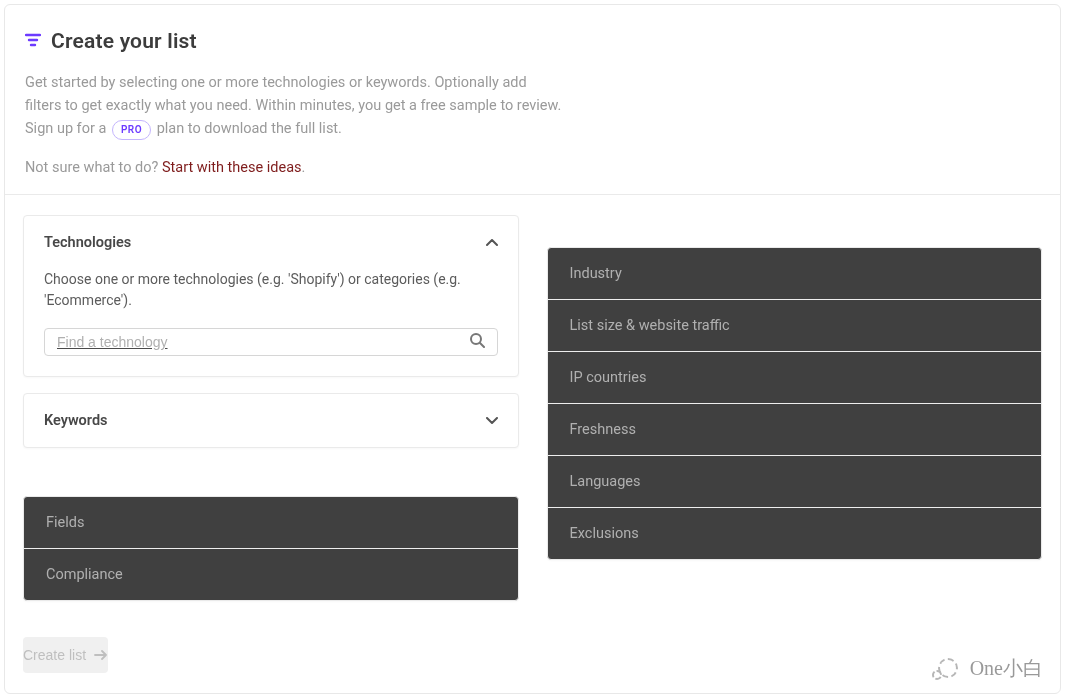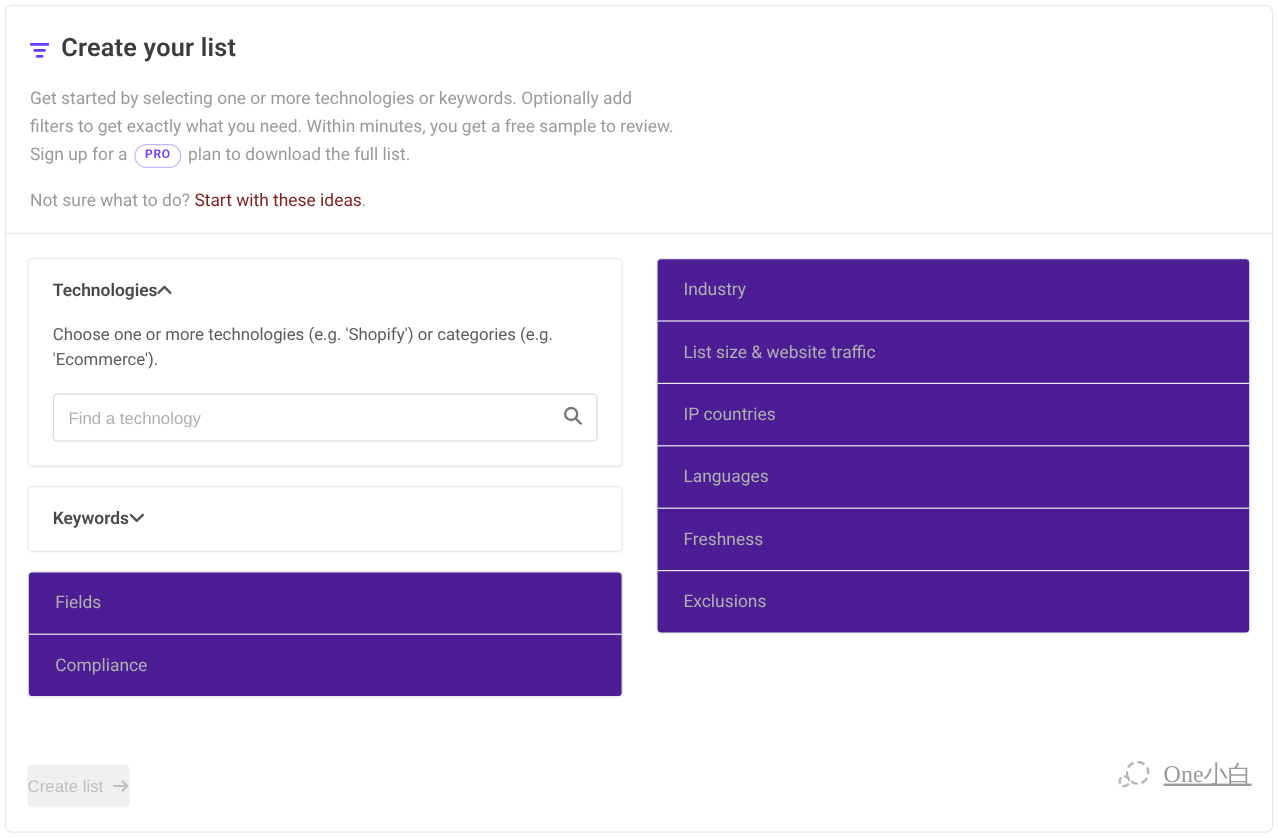--- a/index.html
+++ b/index.html
@@ -18,21 +18,21 @@
     height: 690px;
     display: flex;
     flex-direction: column;
   }
   .header {
     padding: 24px 20px 18px 20px;
     border-bottom: 1px solid #eaeaea;
   }
   .title-row {
     display: flex;
-    align-items: flex-end;
+    align-items: center;
     gap: 10px;
     margin-bottom: 18px;
   }
   .title-row .icon {
     color: #6d3bff;
   }
   .title-row h1 {
     font-size: 21px;
     font-weight: 600;
     color: #3c3c3c;
@@ -78,21 +78,21 @@
     gap: 16px;
   }
   .card {
     border: 1px solid #eaeaea;
     border-radius: 4px;
     background: #fff;
     box-shadow: 0 1px 2px rgba(0,0,0,0.03);
   }
   .card-head {
     display: flex;
-    justify-content: flex-start;
+    justify-content: space-between;
     align-items: center;
     padding: 18px 20px;
     cursor: pointer;
   }
   .card-head .label {
     font-size: 14.5px;
     font-weight: 600;
     color: #484848;
   }
   .card-body {
@@ -103,21 +103,22 @@
     font-size: 14px;
     line-height: 1.55;
     margin-bottom: 16px;
   }
   .search-box {
     display: flex;
     align-items: center;
     border: 1px solid #d6d6d6;
     border-radius: 4px;
     padding: 0 12px;
-    height: 40px;
+    height: 28px;
+    text-decoration: underline;
   }
   .search-box input {
     flex: 1;
     border: none;
     outline: none;
     font-size: 14px;
     color: #555;
     background: transparent;
   }
   .search-box input::placeholder {
@@ -126,22 +127,23 @@
   .search-box .sicon {
     color: #888;
   }
   .chev {
     color: #707070;
     font-size: 14px;
   }
   .stack {
     border: 1px solid #eaeaea;
     border-radius: 4px;
-    background: #4c1d95;
+    background: #404040;
     box-shadow: 0 1px 2px rgba(0,0,0,0.03);
+    margin-top: 32px;
   }
   .stack .row {
     padding: 17px 22px;
     border-bottom: 1px solid #eee;
     color: #b0b0b0;
     font-size: 14.5px;
     cursor: pointer;
   }
   .stack .row:last-child { border-bottom: none; }
   .footer {
@@ -155,29 +157,28 @@
     padding: 10px 0;
     font-size: 14px;
     display: inline-flex;
     align-items: flex-end;
     gap: 8px;
     cursor: not-allowed;
   }
   .watermark {
     position: absolute;
     right: 22px;
-    bottom: 39px;
-    display: flex;
-    align-items: flex-start;
+    bottom: 16px;
+    display: flex;
+    align-items: flex-end;
     gap: 8px;
     color: #888;
     font-size: 20px;
     font-family: "Comic Sans MS", "Segoe Script", cursive;
     opacity: 0.85;
-    text-decoration: underline;
   }
   .watermark .bubbles {
     position: relative;
     width: 30px;
     height: 26px;
   }
   .watermark .bubbles span {
     position: absolute;
     border: 2px dashed #aaa;
     border-radius: 50%;
@@ -254,22 +255,22 @@
         </div>
       </div>
 
     </div>
 
     <div class="col">
       <div class="stack">
         <div class="row"><span>Industry</span></div>
         <div class="row"><span>List size &amp; website traffic</span></div>
         <div class="row"><span>IP countries</span></div>
+        <div class="row"><span>Freshness</span></div>
         <div class="row"><span>Languages</span></div>
-        <div class="row"><span>Freshness</span></div>
         <div class="row"><span>Exclusions</span></div>
       </div>
     </div>
   </div>
 
   <div class="footer">
     <button class="create-btn">
       <span>Create list</span>
       <span>
         <svg width="14" height="10" viewBox="0 0 14 10">

